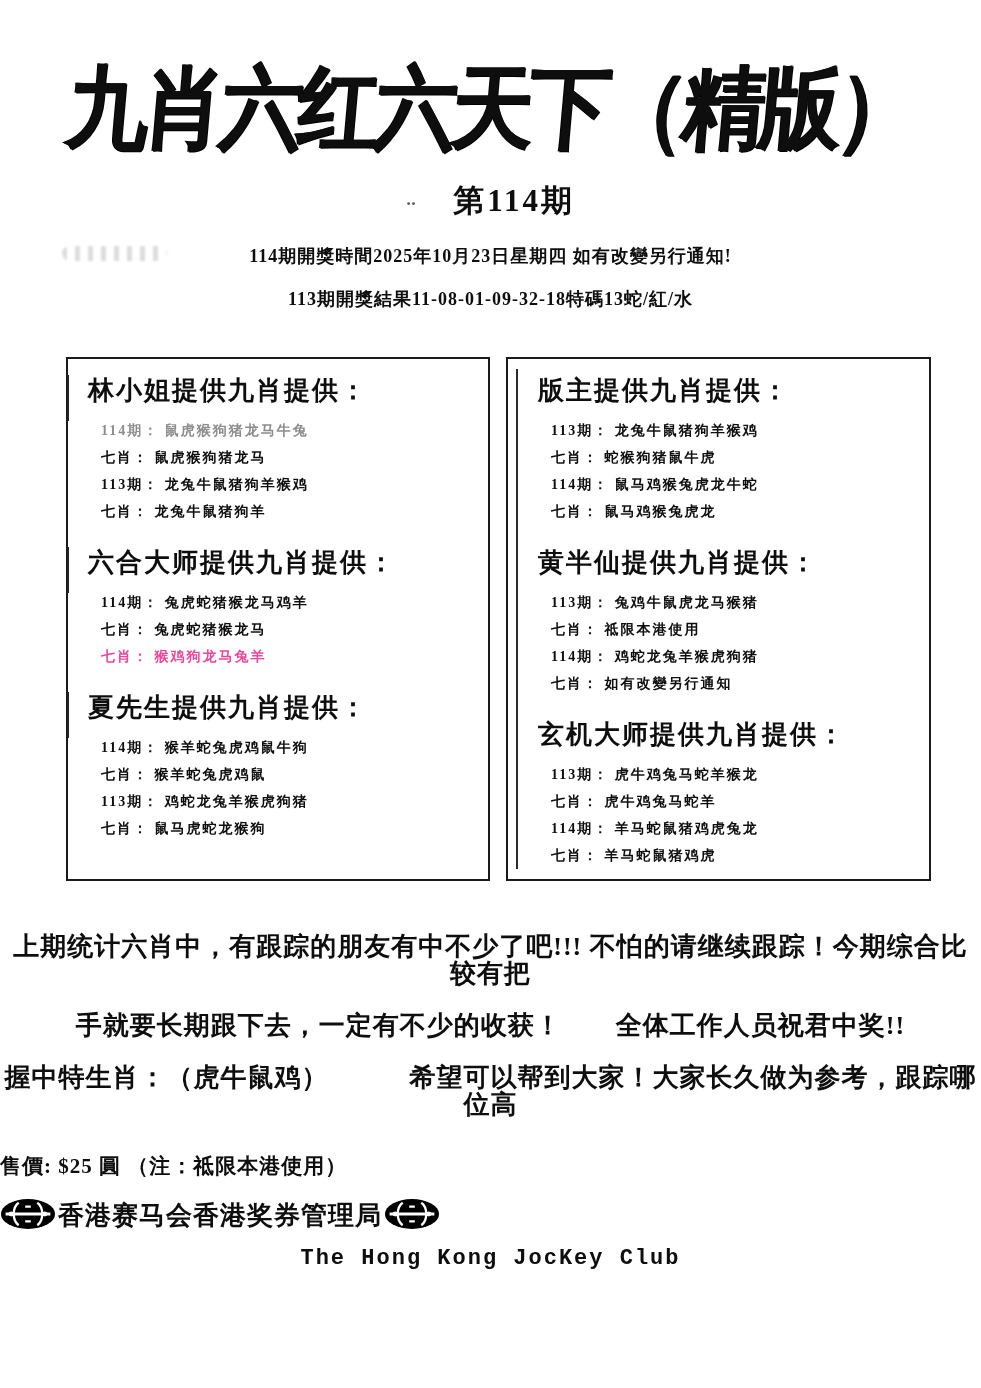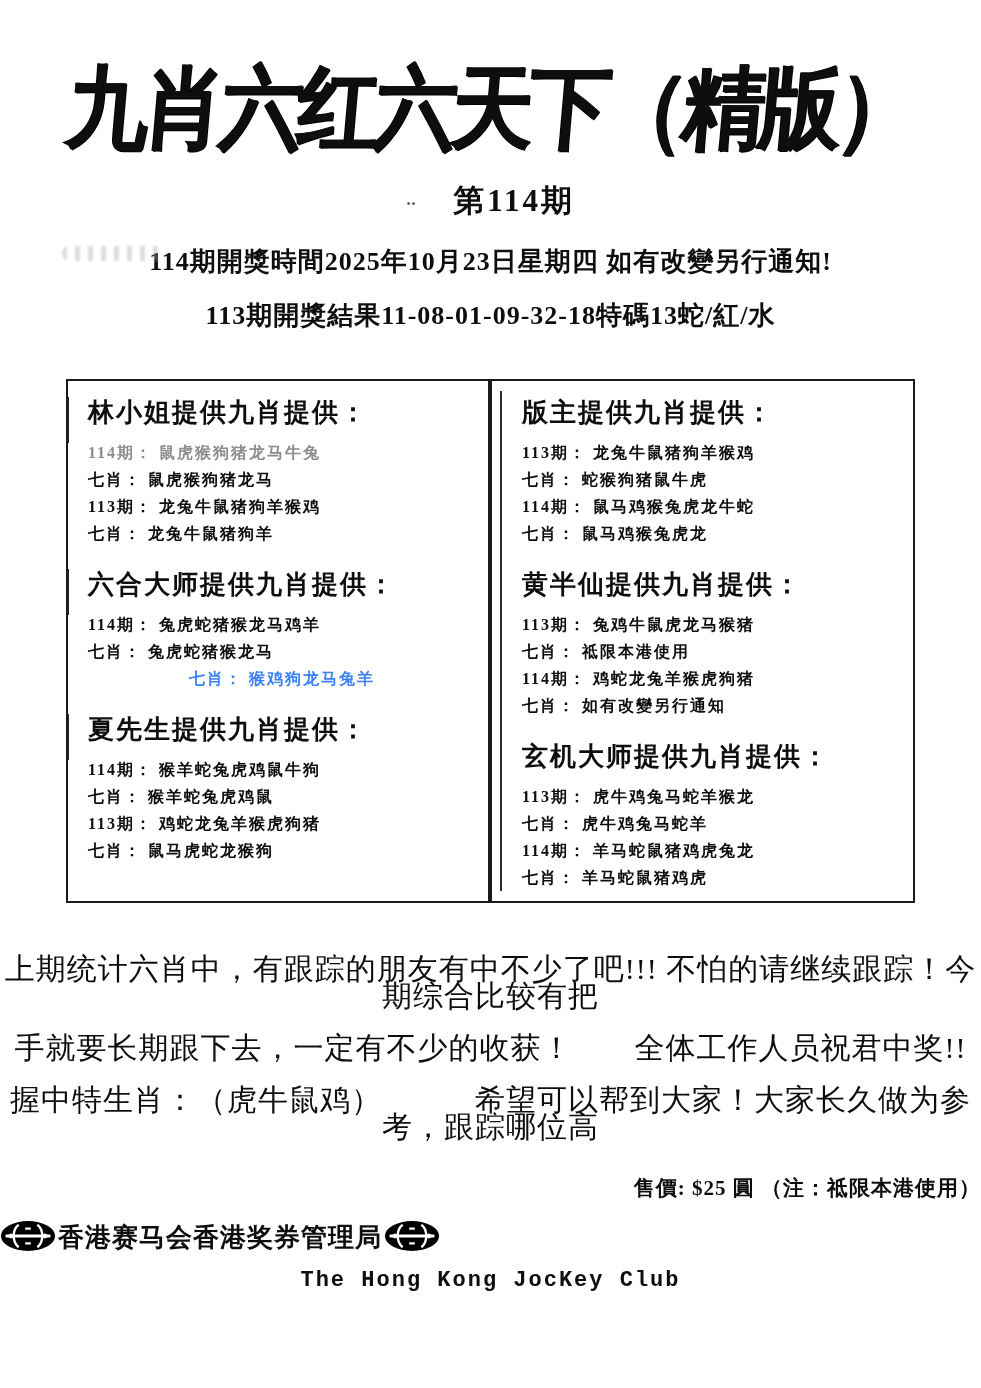--- a/index.html
+++ b/index.html
@@ -39,41 +39,42 @@
     display: inline-block;
     font-size: 15px;
     color: #555;
     margin-right: 34px;
     vertical-align: 6px;
     letter-spacing: 3px;
   }
   .notice {
     text-align: center;
     font-weight: bold;
-    font-size: 26px;
+    font-size: 18px;
     letter-spacing: 1px;
   }
   .notice-1 { margin-top: 22px; }
   .notice-2 { margin-top: 19px; }
 
   .scan-smudge {
     position: absolute;
     left: 62px;
     top: 246px;
     width: 105px;
     height: 15px;
     background: repeating-linear-gradient(90deg, #aaa 0 5px, transparent 5px 13px);
     opacity: 0.4;
     filter: blur(1.2px);
     border-radius: 8px;
   }
 
   
   .panels {
     display: flex;
+    gap: 16px;
     margin: 46px 50px 0 66px;
   }
   .box {
     border: 2px solid #1a1a1a;
     box-sizing: border-box;
     min-height: 464px;
     padding: 14px 12px 10px 20px;
     background: #fff;
   }
   .box-left { width: 424px; }
@@ -104,47 +105,48 @@
   }
   .block-title {
     font-size: 26px;
     font-weight: bold;
     letter-spacing: 2px;
     margin-bottom: 9px;
     white-space: nowrap;
   }
   .block-title.centered { text-align: left; }
   .line {
-    font-size: 16px;
+    font-size: 14px;
     font-weight: bold;
     line-height: 27px;
     letter-spacing: 2px;
     white-space: pre;
+    margin-left: 13px;
   }
   .line.faded-strong { color: #8d8d8d; filter: blur(0.3px); }
-  .line.faded-mid { color: #3b82f6; filter: blur(0.2px); text-align: center; }
+  .line.faded-mid { color: #ec4899; filter: blur(0.2px); }
 
   
   .commentary {
     margin-top: 52px;
     text-align: center;
   }
   .commentary p {
     margin: 0 0 25px 0;
-    font-size: 30px;
-    font-weight: normal;
+    font-size: 26px;
+    font-weight: bold;
     line-height: 27px;
     letter-spacing: 1px;
     white-space: pre-wrap;
   }
 
   
   .price-line {
     margin-top: 34px;
-    text-align: right;
+    text-align: left;
     font-size: 21px;
     font-weight: bold;
     letter-spacing: 1px;
   }
   .club-row {
     margin-top: 18px;
     text-align: left;
     font-size: 26px;
     font-weight: bold;
     letter-spacing: 1px;

